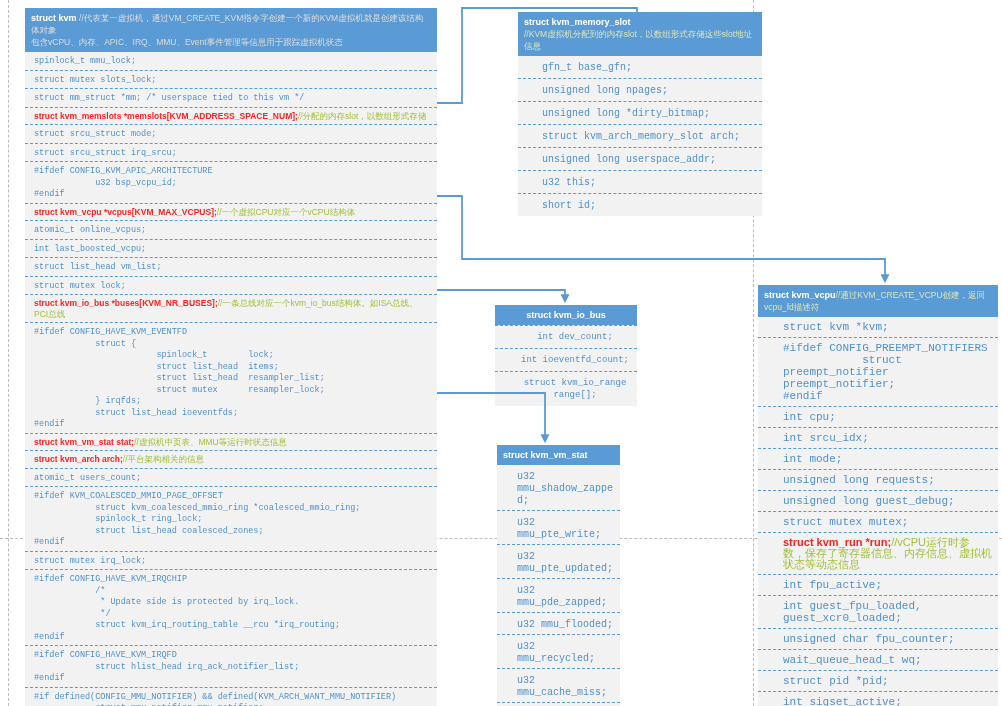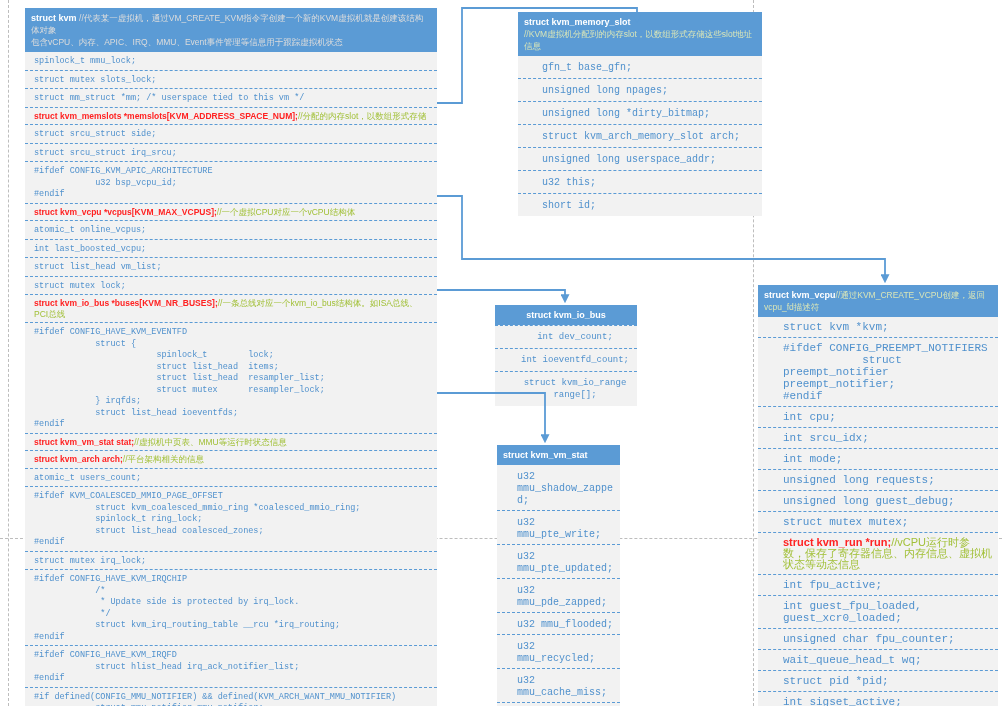--- a/index.html
+++ b/index.html
@@ -43,21 +43,21 @@
   <div class="page-line h" style="top:538px"></div>
 
   <div class="sbox b-kvm" style="left:25px;top:8px;width:412px;">
     <div class="hdr"><span class="seg-name">struct kvm </span><span class="seg-comment-pale">//代表某一虚拟机，通过VM_CREATE_KVM指令字创建一个新的KVM虚拟机就是创建该结构体对象
 包含vCPU、内存、APIC、IRQ、MMU、Event事件管理等信息用于跟踪虚拟机状态</span></div>
     <div class="rows">
         <div class="row"><span class="sg-blue">spinlock_t mmu_lock;</span></div>
         <div class="row dash-top"><span class="sg-blue">struct mutex slots_lock;</span></div>
         <div class="row dash-top"><span class="sg-blue">struct mm_struct *mm; /* userspace tied to this vm */</span></div>
         <div class="row dash-top"><span class="sg-red">struct kvm_memslots *memslots[KVM_ADDRESS_SPACE_NUM];</span><span class="sg-green">//分配的内存slot，以数组形式存储</span></div>
-        <div class="row dash-top"><span class="sg-blue">struct srcu_struct side;</span></div>
+        <div class="row dash-top"><span class="sg-blue">struct srcu_struct mode;</span></div>
         <div class="row dash-top"><span class="sg-blue">struct srcu_struct irq_srcu;</span></div>
         <div class="row dash-top"><span class="sg-blue">#ifdef CONFIG_KVM_APIC_ARCHITECTURE
             u32 bsp_vcpu_id;
 #endif</span></div>
         <div class="row dash-top"><span class="sg-red">struct kvm_vcpu *vcpus[KVM_MAX_VCPUS];</span><span class="sg-green">//一个虚拟CPU对应一个vCPU结构体</span></div>
         <div class="row dash-top"><span class="sg-blue">atomic_t online_vcpus;</span></div>
         <div class="row dash-top"><span class="sg-blue">int last_boosted_vcpu;</span></div>
         <div class="row dash-top"><span class="sg-blue">struct list_head vm_list;</span></div>
         <div class="row dash-top"><span class="sg-blue">struct mutex lock;</span></div>
         <div class="row dash-top"><span class="sg-red">struct kvm_io_bus *buses[KVM_NR_BUSES];</span><span class="sg-green">//一条总线对应一个kvm_io_bus结构体。如ISA总线、PCI总线</span></div>

